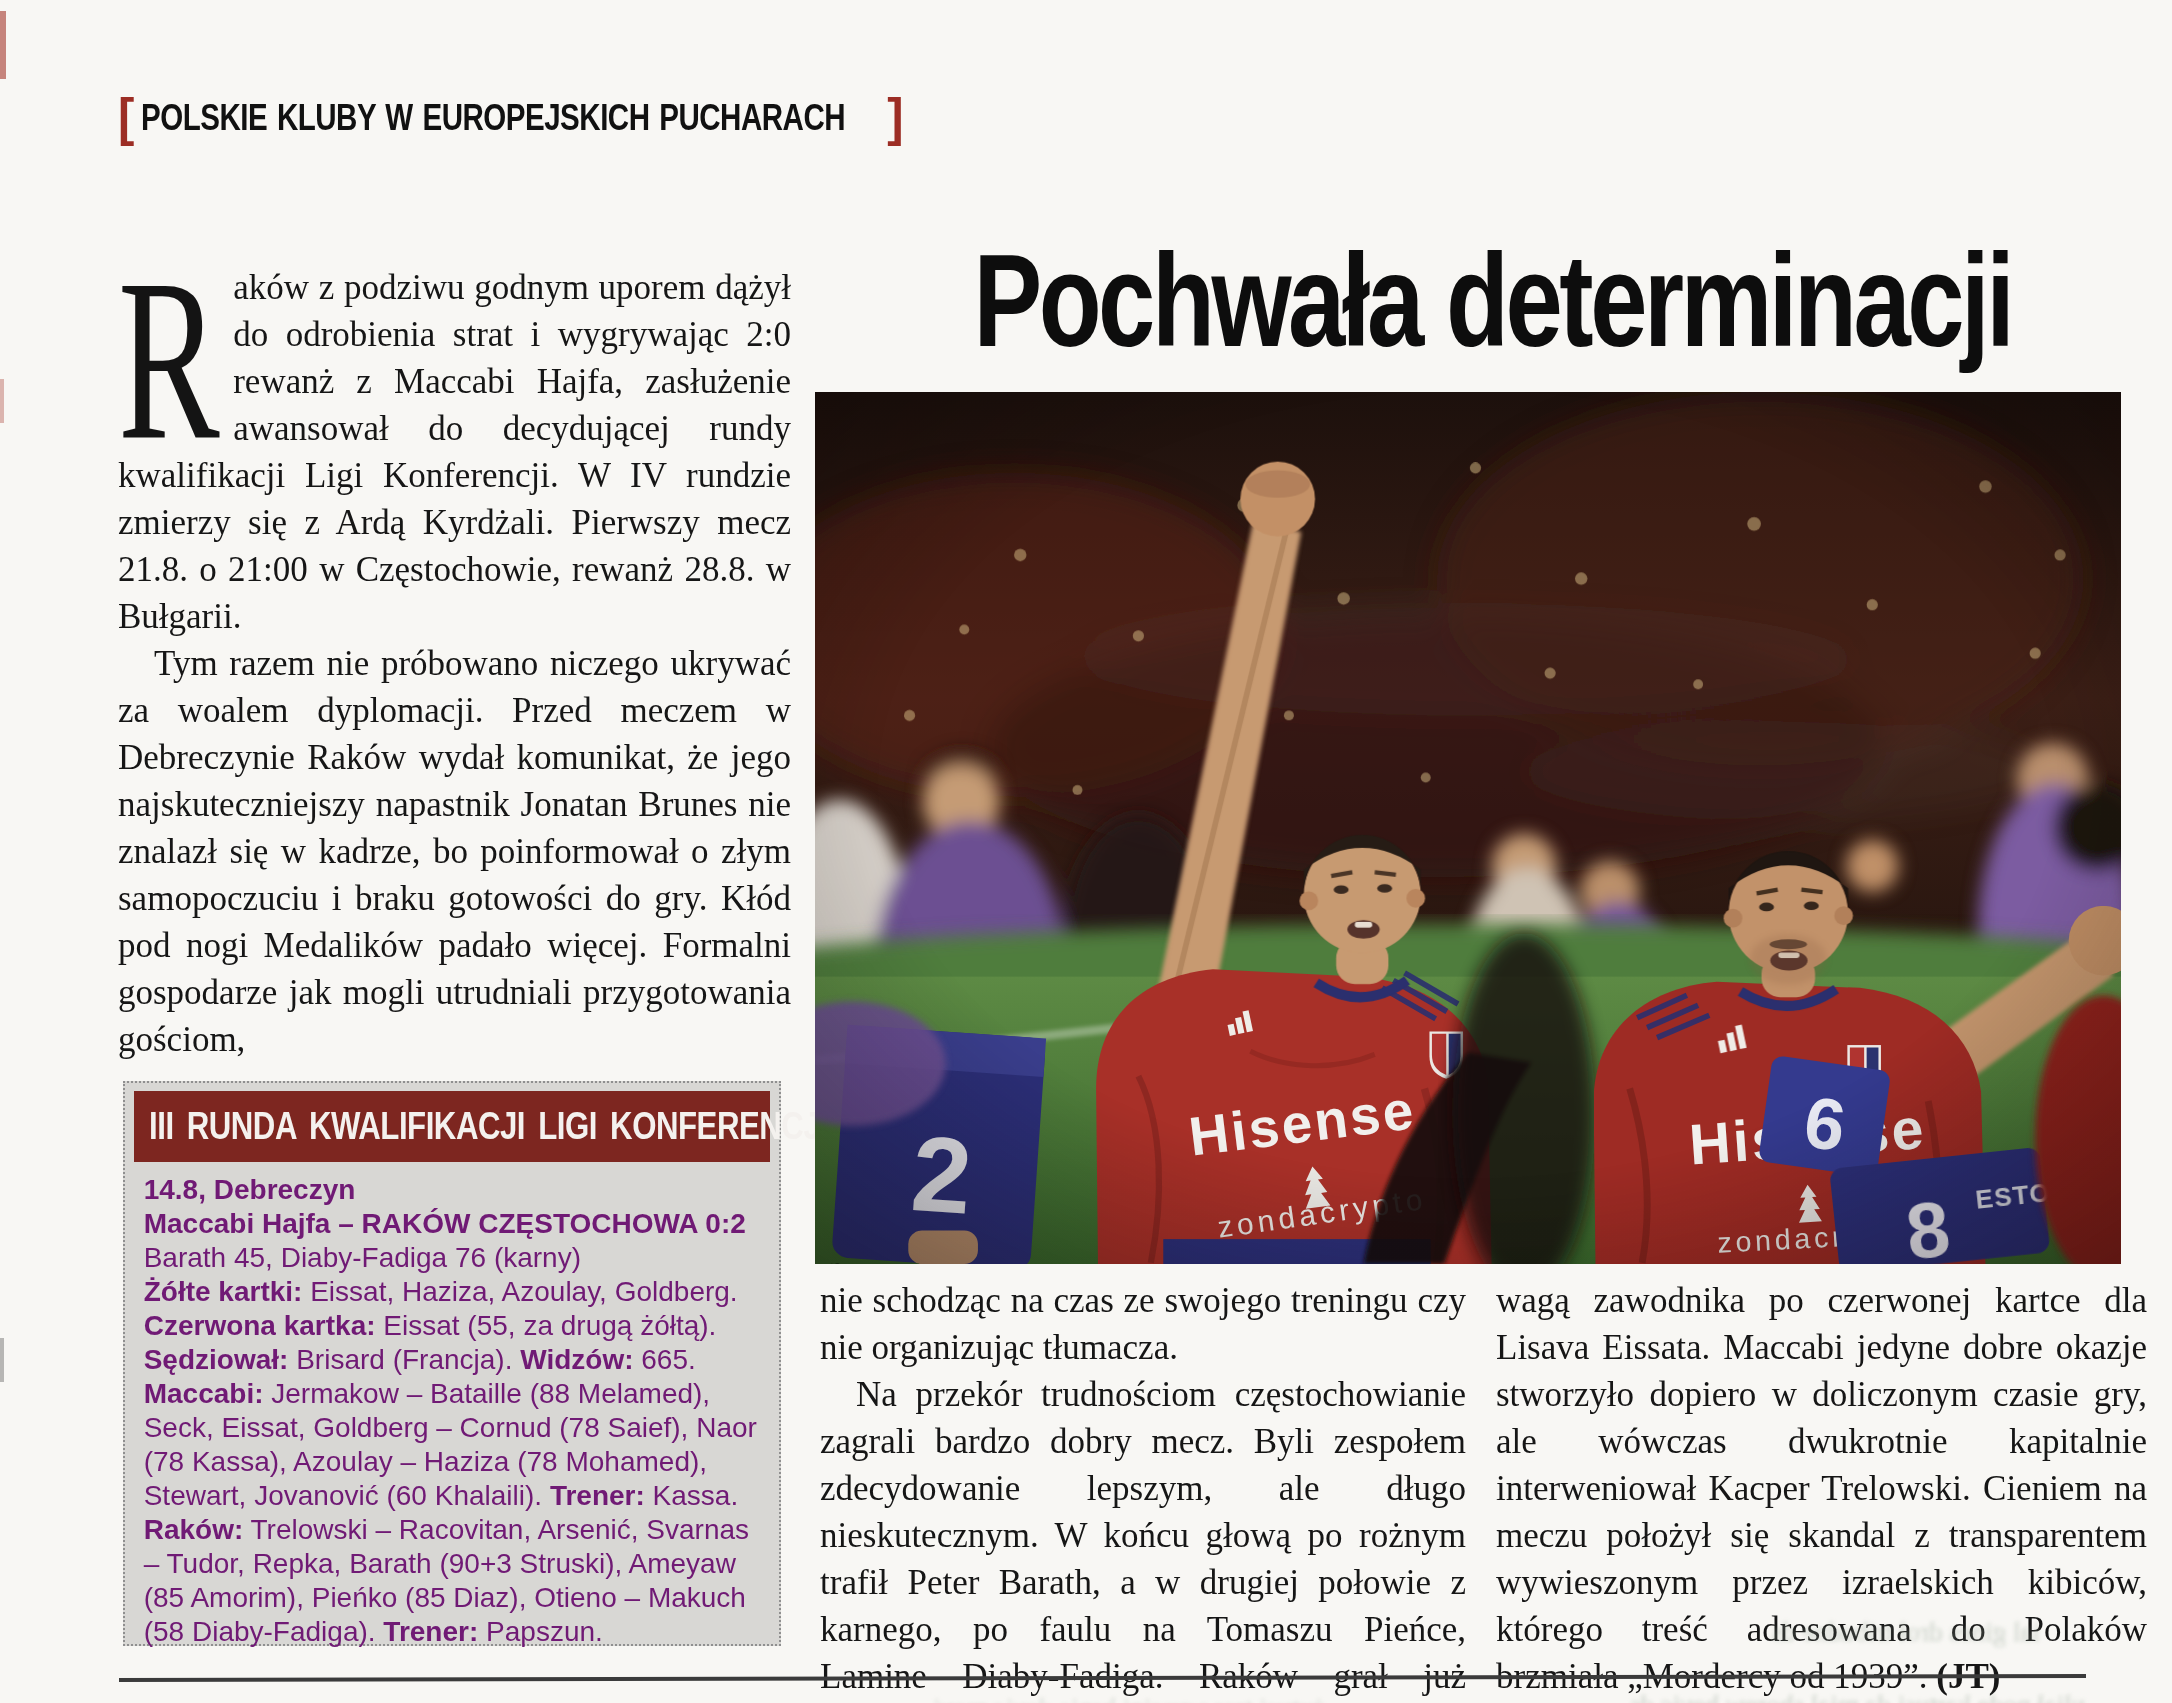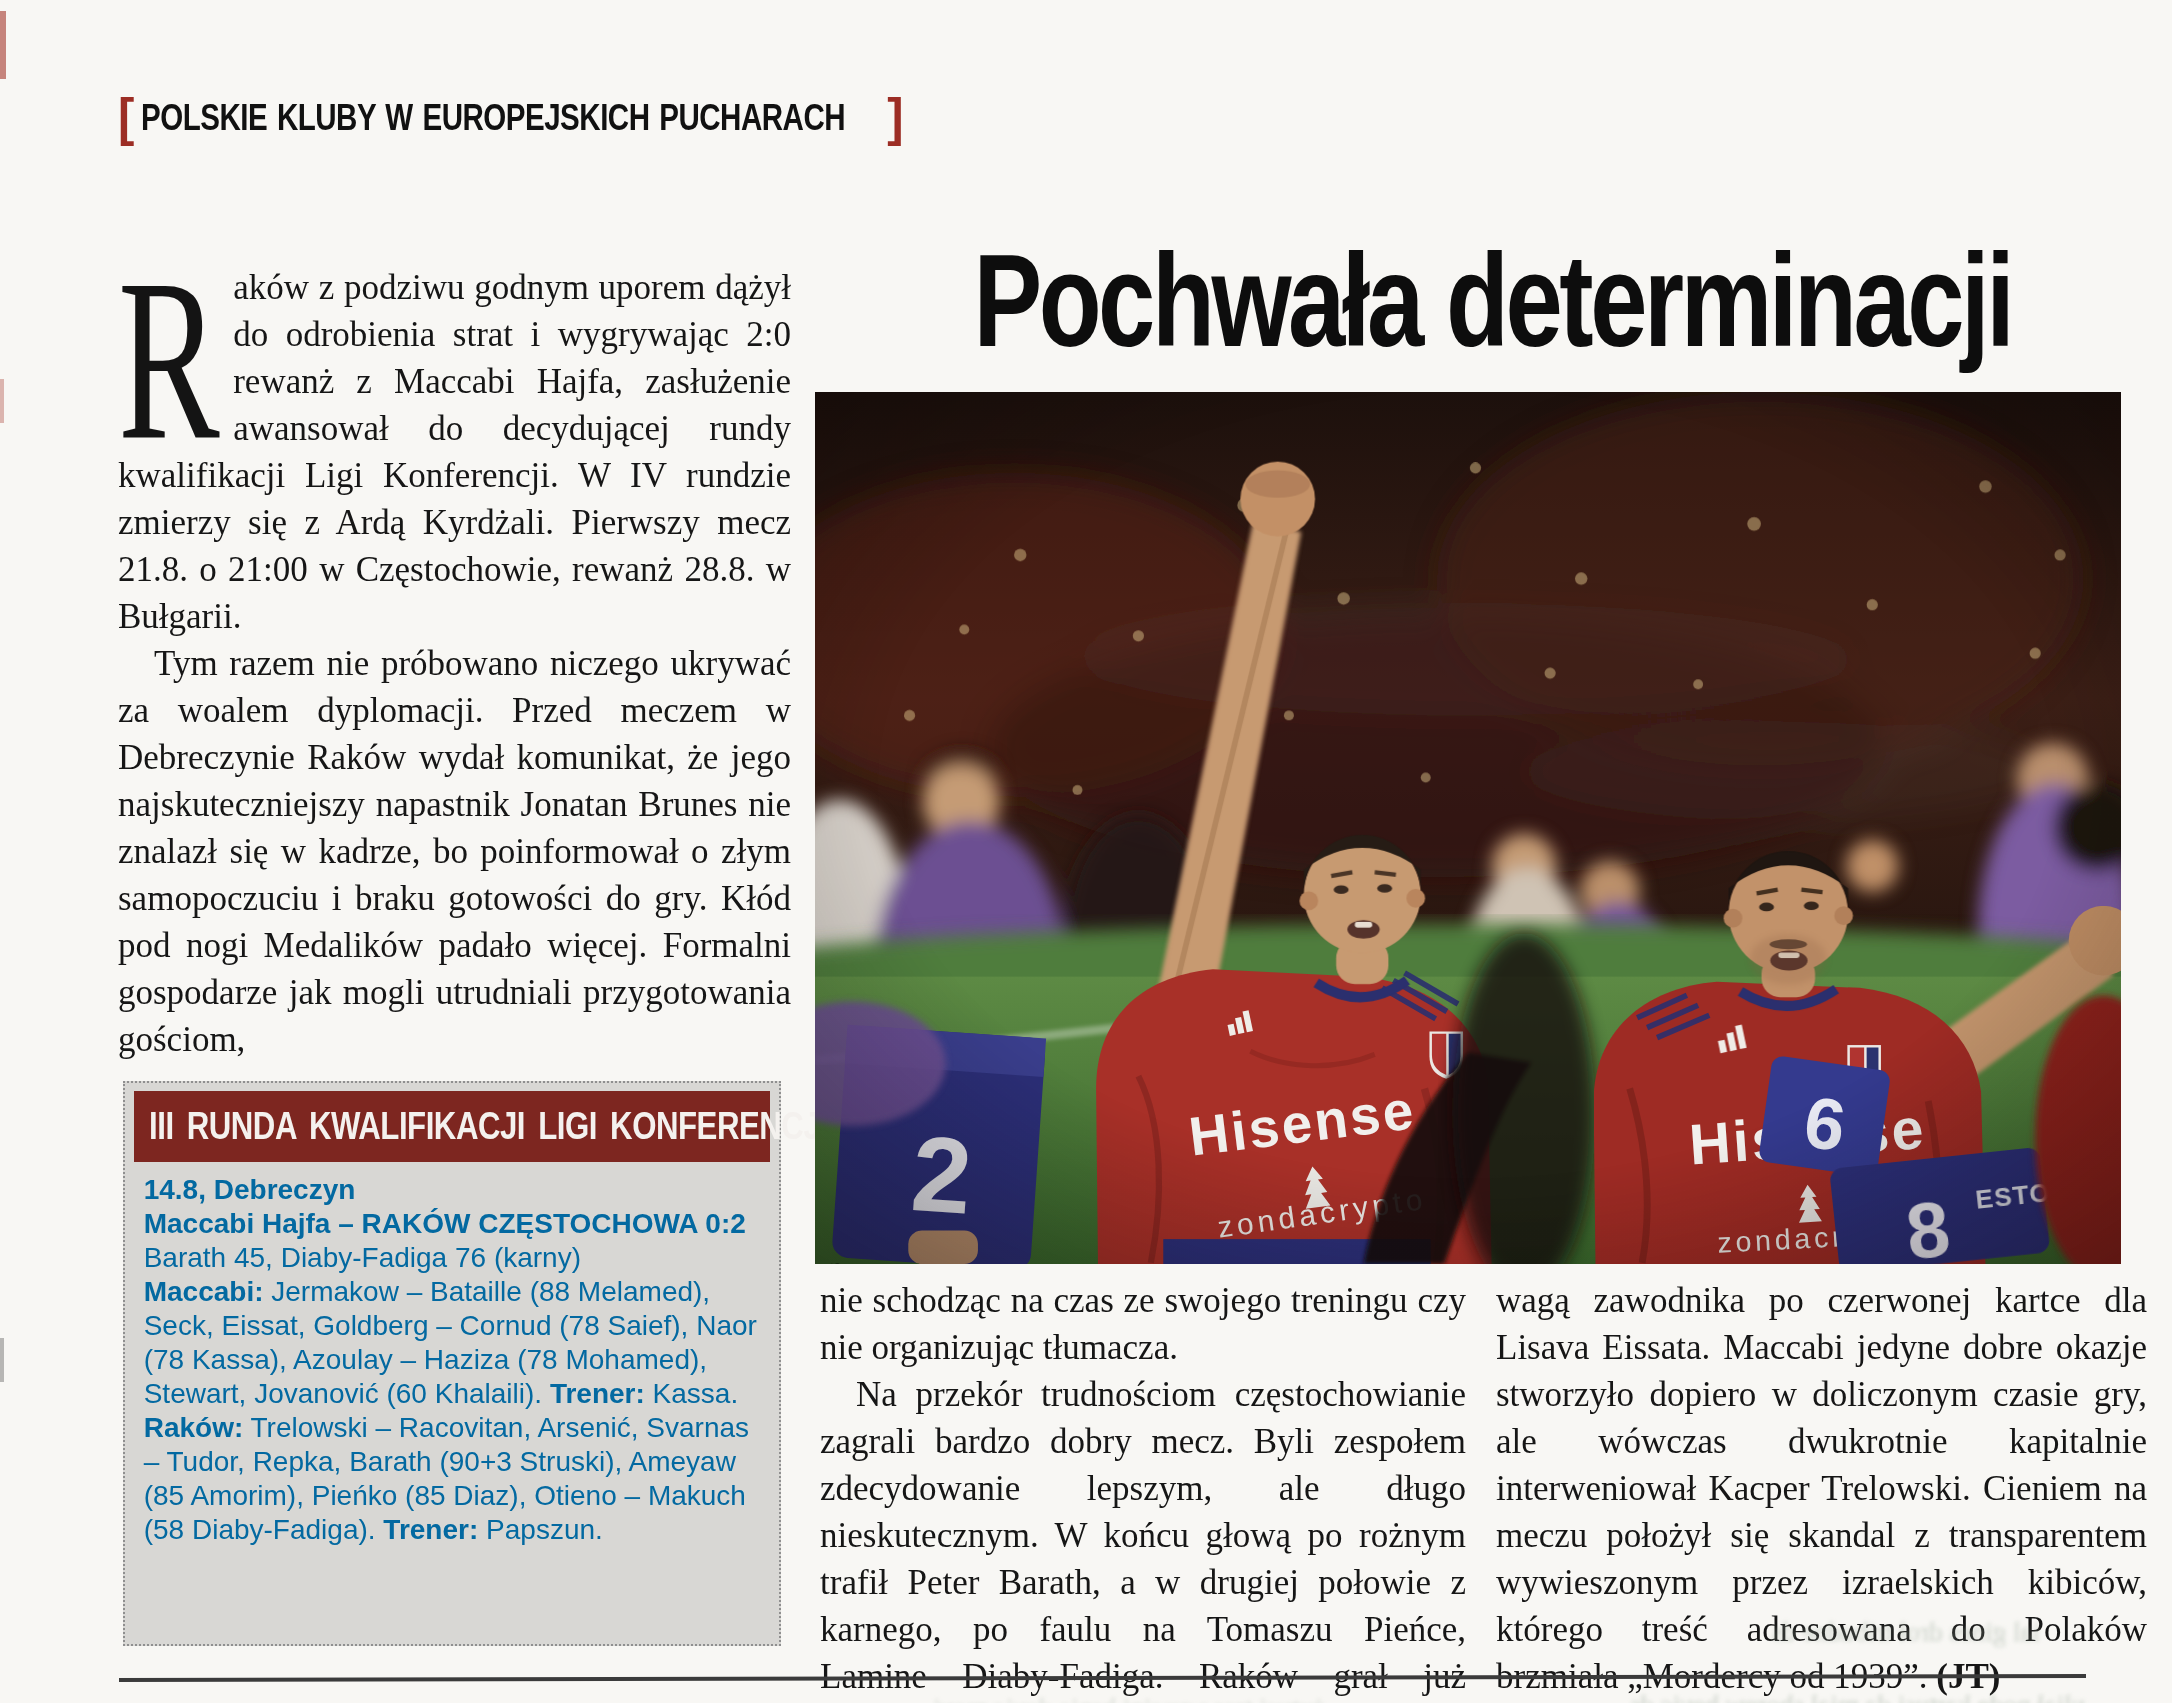--- a/index.html
+++ b/index.html
@@ -18,21 +18,21 @@
   .col p.indent{text-indent:36px;}
   .leftcol{left:118px;top:264px;width:673px;}
   .midcol{left:820px;top:1277px;width:646px;}
   .rightcol{left:1496px;top:1277px;width:651px;}
   .dropcap{float:left;width:109px;height:182px;font-size:231px;line-height:182px;transform:scaleX(0.66);transform-origin:left top;margin:3.7px 6.2px 0 0;color:#141414;}
   .jt{font-weight:700;}
   
   .matchbox{left:123px;top:1081px;width:658px;height:565px;background:#d8d7d4;border:2.5px dotted #8f8f8f;box-sizing:border-box;}
   .mb-band{margin:7.5px 8.7px 10px 8.7px;height:71px;background:#7d2620;display:flex;align-items:center;padding-left:15px;}
   .mb-band span{color:#f4f1ee;font-family:"Liberation Sans",sans-serif;font-weight:700;font-size:39px;letter-spacing:-0.6px;word-spacing:6.2px;transform:scaleX(0.8);transform-origin:left center;white-space:nowrap;}
-  .mb-body{padding:1.2px 16px 0 18.7px;font-family:"Liberation Sans",sans-serif;font-size:28px;line-height:34px;color:#0369a1;text-align:left;}
+  .mb-body{padding:1.2px 16px 0 18.7px;font-family:"Liberation Sans",sans-serif;font-size:28px;line-height:34px;color:#701a75;text-align:left;}
   .mb-body p{margin:0;}
   .mb-body .b{font-weight:700;}
   
   .photo{left:815px;top:392px;width:1306px;height:872px;background:#201310;}
   .photo svg{display:block;width:100%;height:100%;}
   
   .rule{left:119px;top:1676px;width:1967px;height:4.4px;background:#3b3b3b;transform:rotate(-0.12deg);}
   
   .ghost{font-family:"Liberation Serif",serif;color:#9fae9f;opacity:0.5;filter:blur(1.9px);transform:scaleX(-1);white-space:nowrap;font-size:27px;}
   
@@ -61,20 +61,21 @@
 </div>
 
 <div class="abs matchbox">
   <div class="mb-band">
     <span>III RUNDA KWALIFIKACJI LIGI KONFERENCJI</span>
   </div>
   <div class="mb-body">
       <p><span class="b">14.8, Debreczyn</span></p>
       <p><span class="b">Maccabi Hajfa – RAKÓW CZĘSTOCHOWA 0:2</span></p>
       <p><span>Barath 45, Diaby-Fadiga 76 (karny)</span></p>
+      <p><span class="b">Żółte kartki:</span><span> Eissat, Haziza, Azoulay, Goldberg. </span><span class="b">Czerwona kartka:</span><span> Eissat (55, za drugą żółtą). </span><span class="b">Sędziował:</span><span> Brisard (Francja). </span><span class="b">Widzów:</span><span> 665.</span></p>
       <p><span class="b">Maccabi:</span><span> Jermakow – Bataille (88 Melamed), Seck, Eissat, Goldberg – Cornud (78 Saief), Naor (78 Kassa), Azoulay – Haziza (78 Mohamed), Stewart, Jovanović (60 Khalaili). </span><span class="b">Trener:</span><span> Kassa.</span></p>
       <p><span class="b">Raków:</span><span> Trelowski – Racovitan, Arsenić, Svarnas – Tudor, Repka, Barath (90+3 Struski), Ameyaw (85 Amorim), Pieńko (85 Diaz), Otieno – Makuch (58 Diaby-Fadiga). </span><span class="b">Trener:</span><span> Papszun.</span></p>
     </div>
 </div>
 
 <div class="abs photo">
 <svg viewBox="0 0 2100 1402" preserveAspectRatio="none">
   <defs>
     <linearGradient id="sky" x1="0" y1="0" x2="0" y2="1">
       <stop offset="0" stop-color="#1c100c"></stop>

